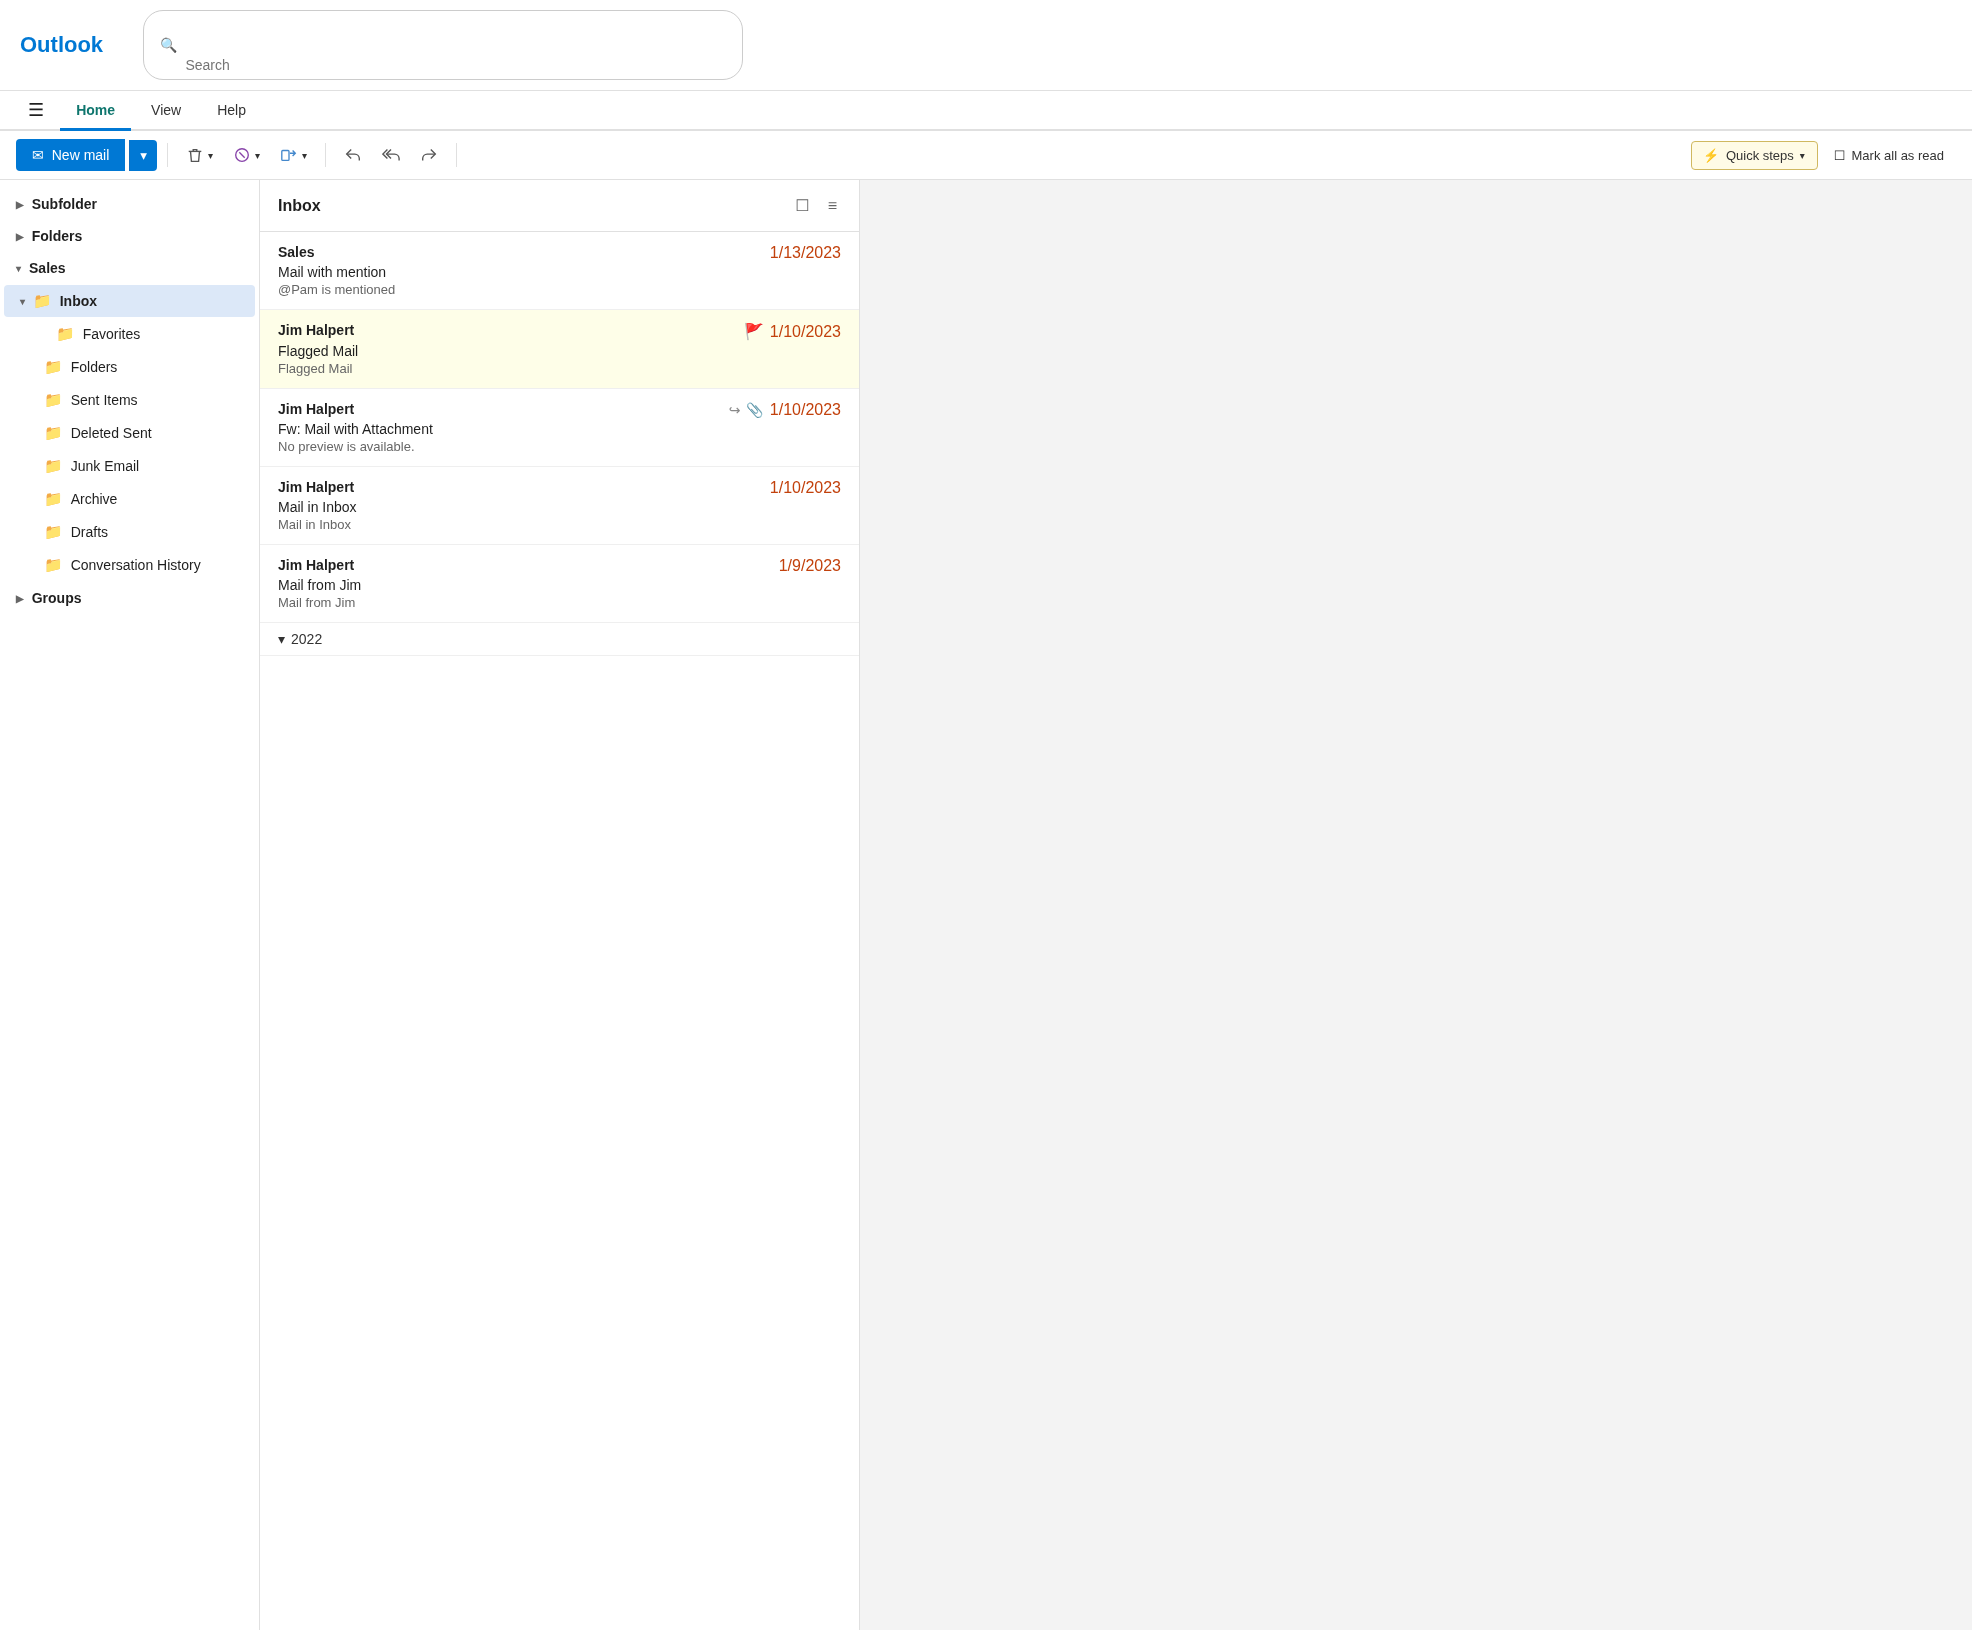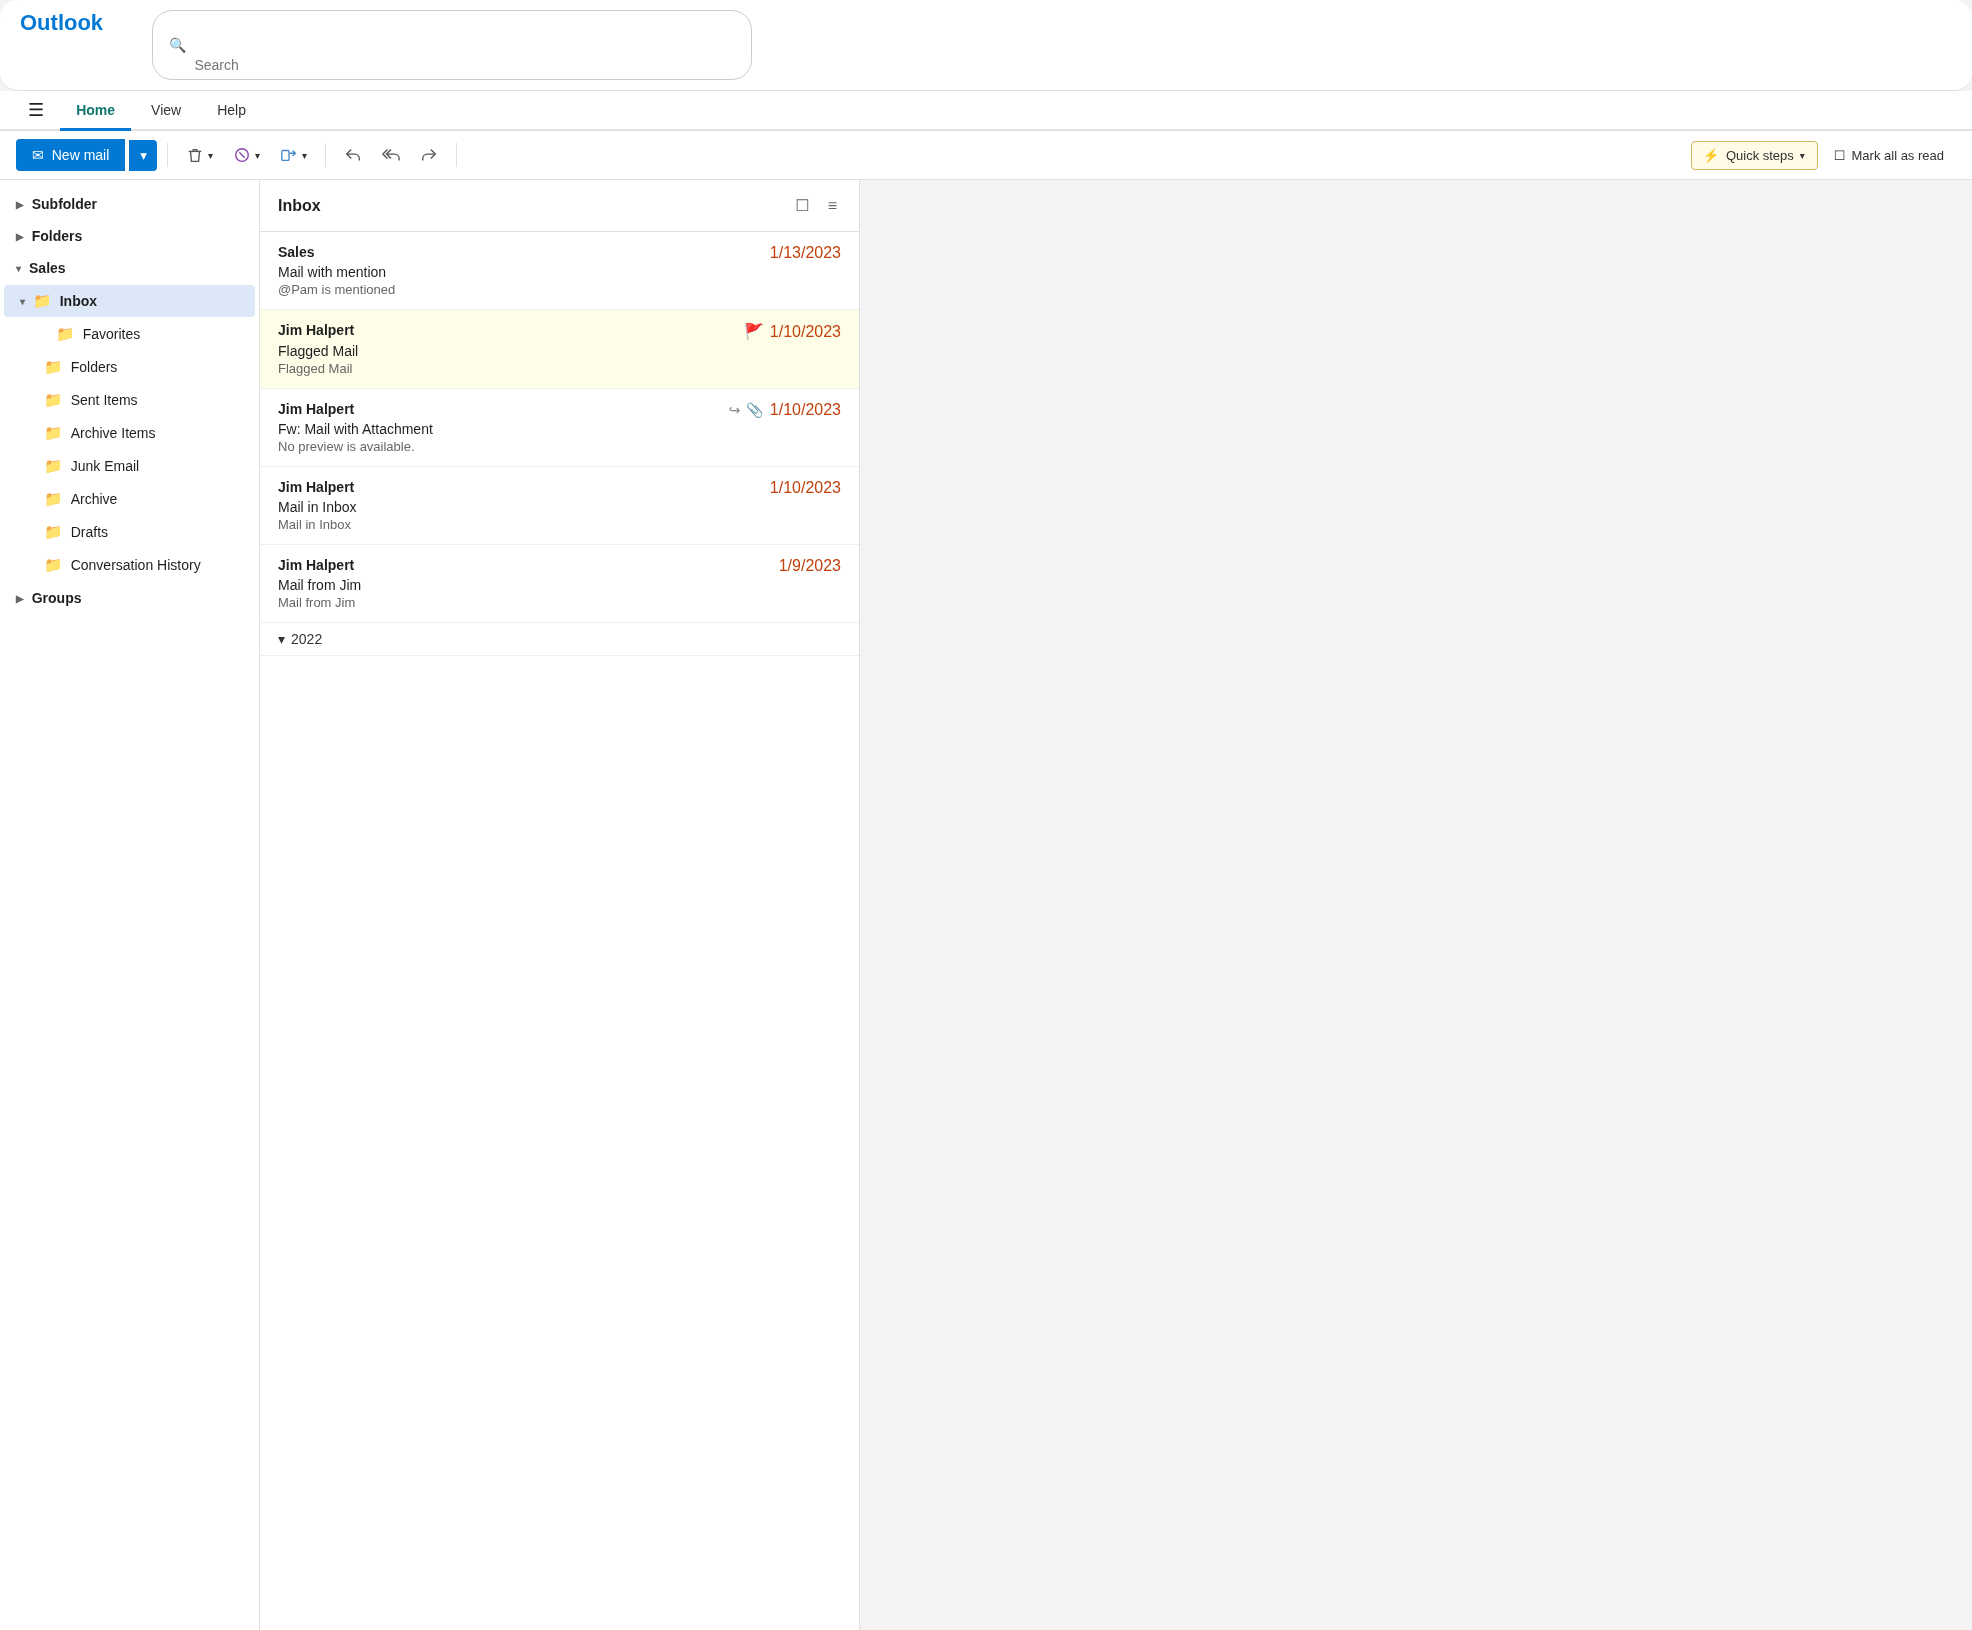--- a/index.html
+++ b/index.html
@@ -1,19 +1,19 @@
 <!DOCTYPE html>
 <html><head>
   <meta charset="utf-8">
   <style>
     * { box-sizing: border-box; margin: 0; padding: 0; }
     body { font-family: 'Segoe UI', Arial, sans-serif; background: #f3f3f3; color: #1f1f1f; font-size: 14px; }
 
     
-    .header { background: #fff; display: flex; align-items: flex-start; padding: 10px 20px; border-bottom: 1px solid #e0e0e0; gap: 12px; border-radius: 18px; }
+    .header { background: #fff; display: flex; align-items: center; padding: 10px 20px; border-bottom: 1px solid #e0e0e0; gap: 3px; }
     .outlook-logo { color: #0078d4; font-size: 22px; font-weight: 700; min-width: 120px; }
     .search-bar { display: flex; align-items: center; border: 1px solid #ccc; border-radius: 20px; padding: 6px 16px; gap: 8px; width: 600px; background: #fff; }
     .search-bar input { border: none; outline: none; font-size: 14px; width: 100%; color: #666; margin-top: 40px; }
     .search-icon { color: #666; font-size: 14px; }
 
     
     .navbar { background: #fff; display: flex; align-items: center; padding: 0 16px; border-bottom: 2px solid #e0e0e0; gap: 4px; }
     .nav-hamburger { padding: 8px 12px; cursor: pointer; font-size: 18px; }
     .nav-item { padding: 10px 16px; cursor: pointer; font-size: 14px; color: #333; border-bottom: 3px solid transparent; margin-bottom: -2px; }
     .nav-item.active { font-weight: 600; border-bottom: 3px solid #0078d4; color: #0f766e; }
@@ -194,21 +194,21 @@
       <span>Folders</span>
     </div>
 
     <div class="sidebar-item sub">
       <span class="folder-icon">📁</span>
       <span>Sent Items</span>
     </div>
 
     <div class="sidebar-item sub">
       <span class="folder-icon">📁</span>
-      <span>Archive Items</span>
+      <span>Deleted Sent</span>
     </div>
 
     <div class="sidebar-item sub">
       <span class="folder-icon">📁</span>
       <span>Junk Email</span>
     </div>
 
     <div class="sidebar-item sub">
       <span class="folder-icon">📁</span>
       <span>Archive</span>

